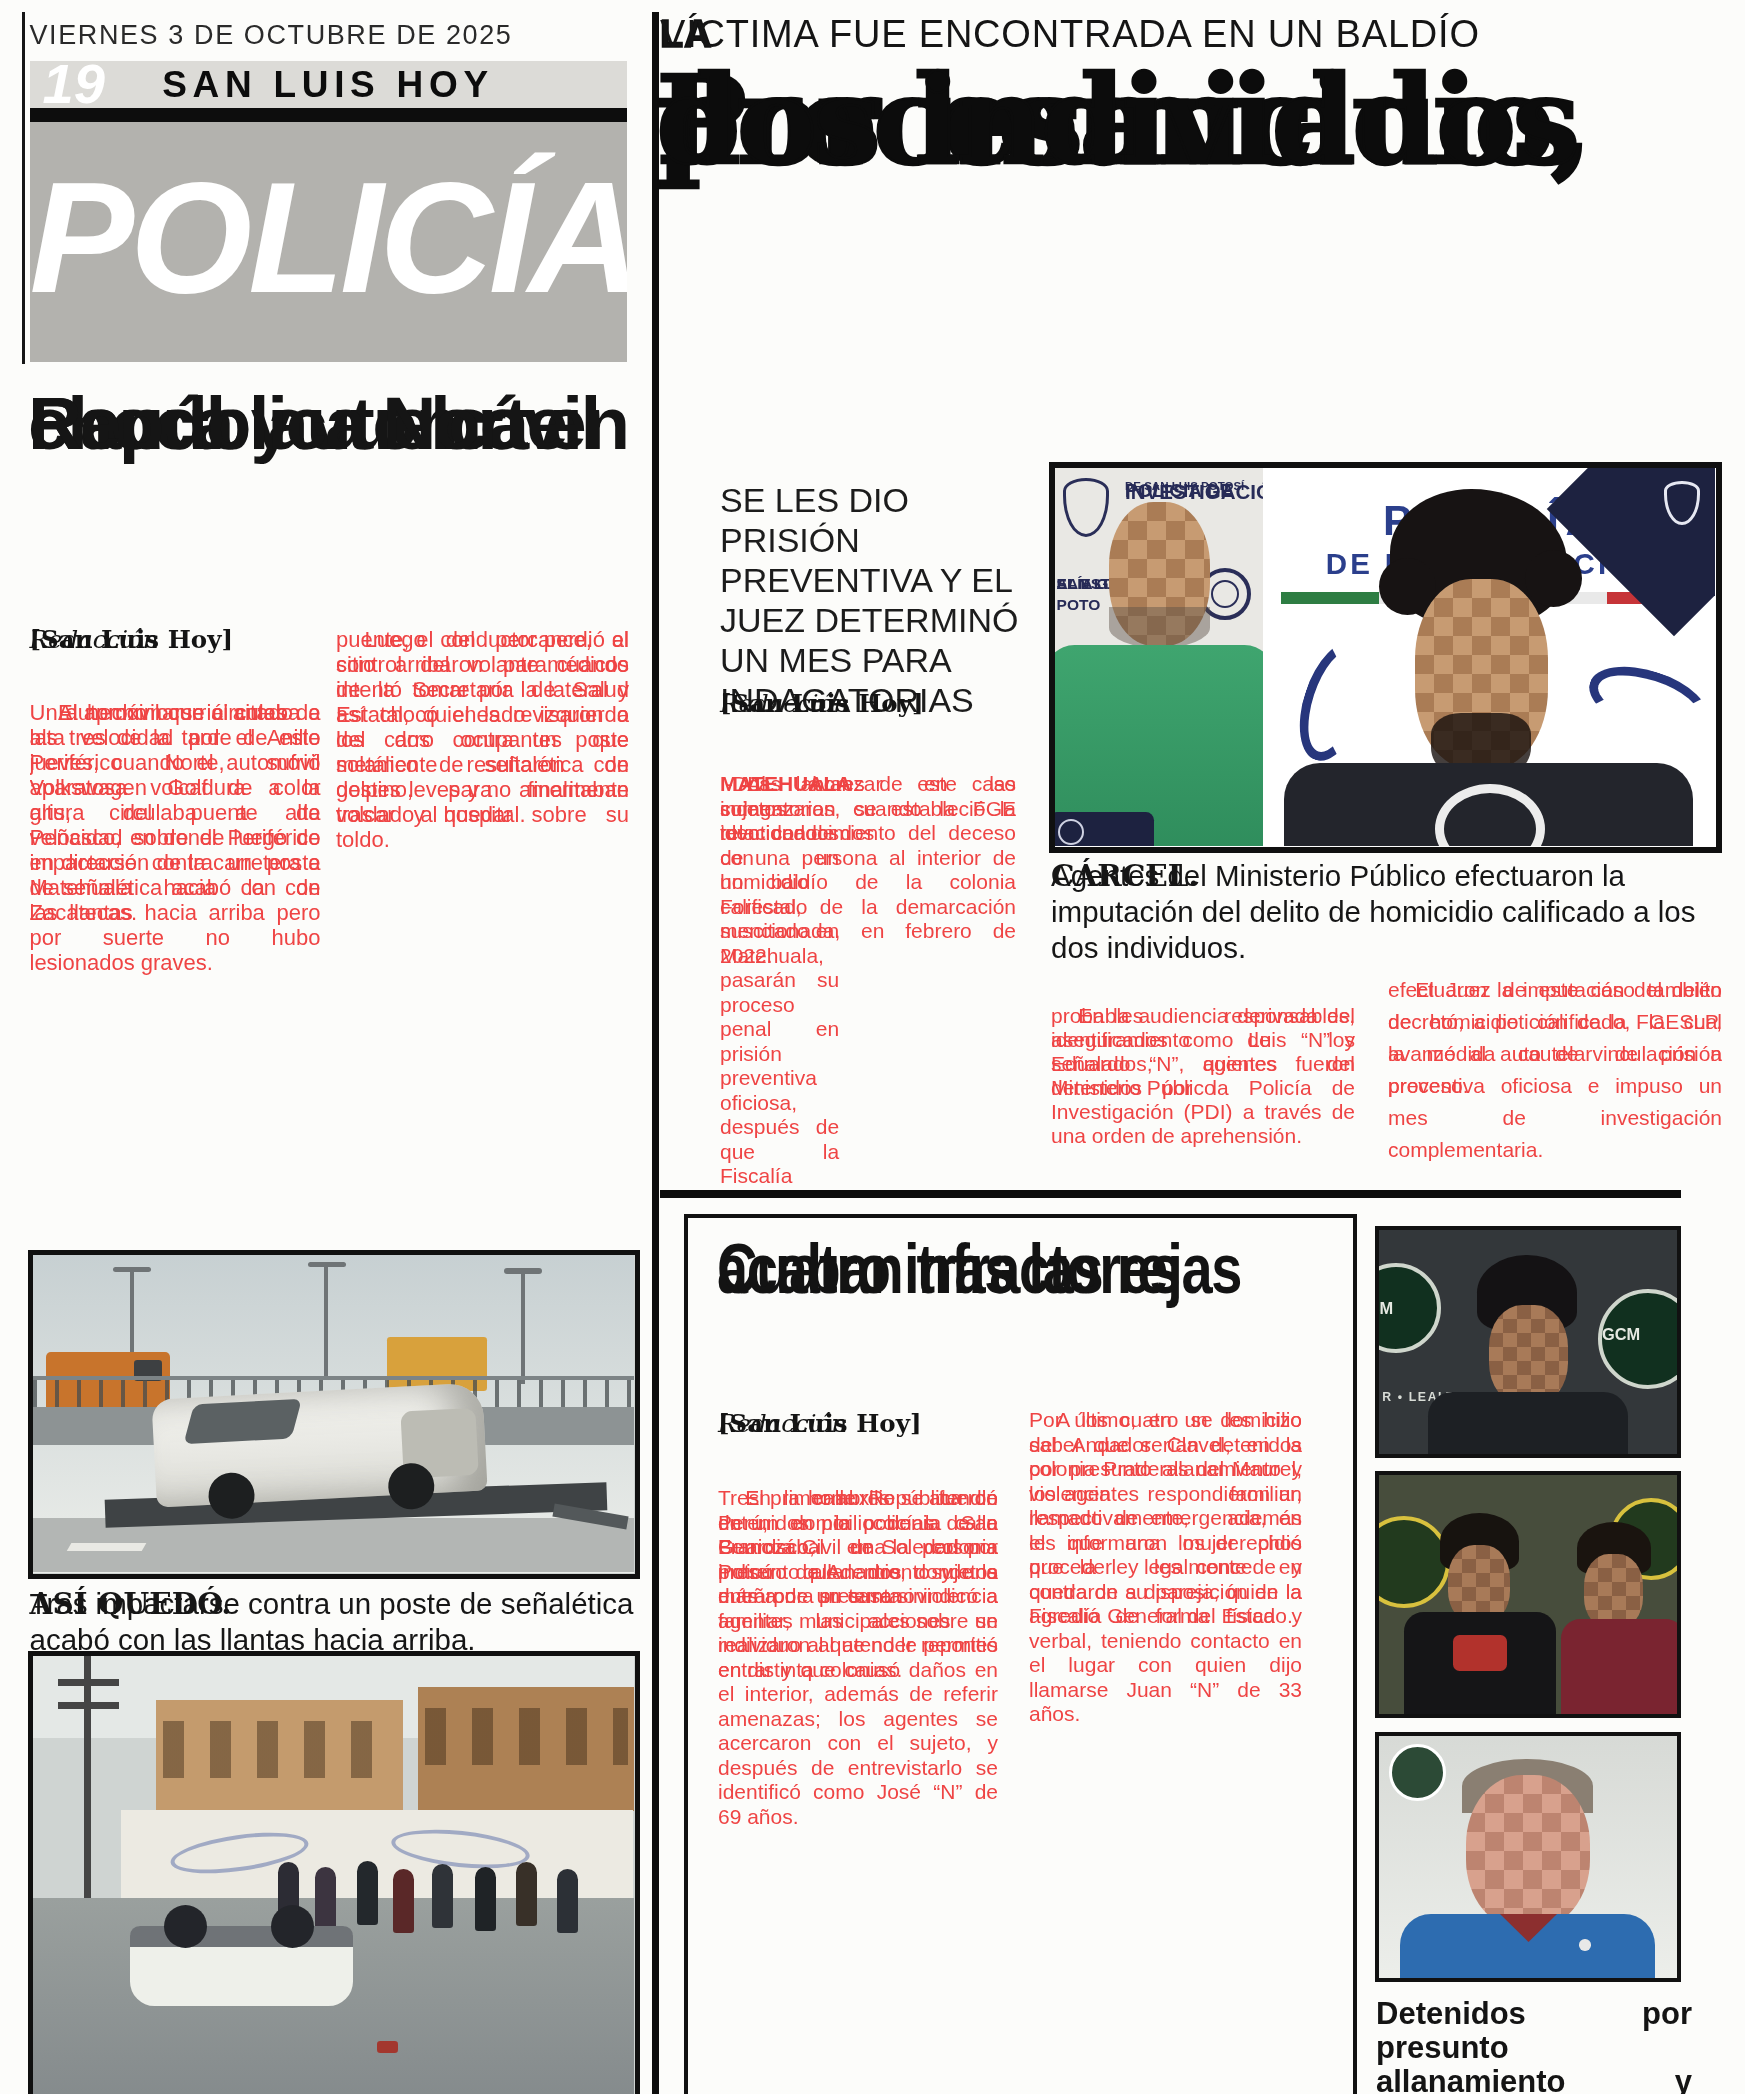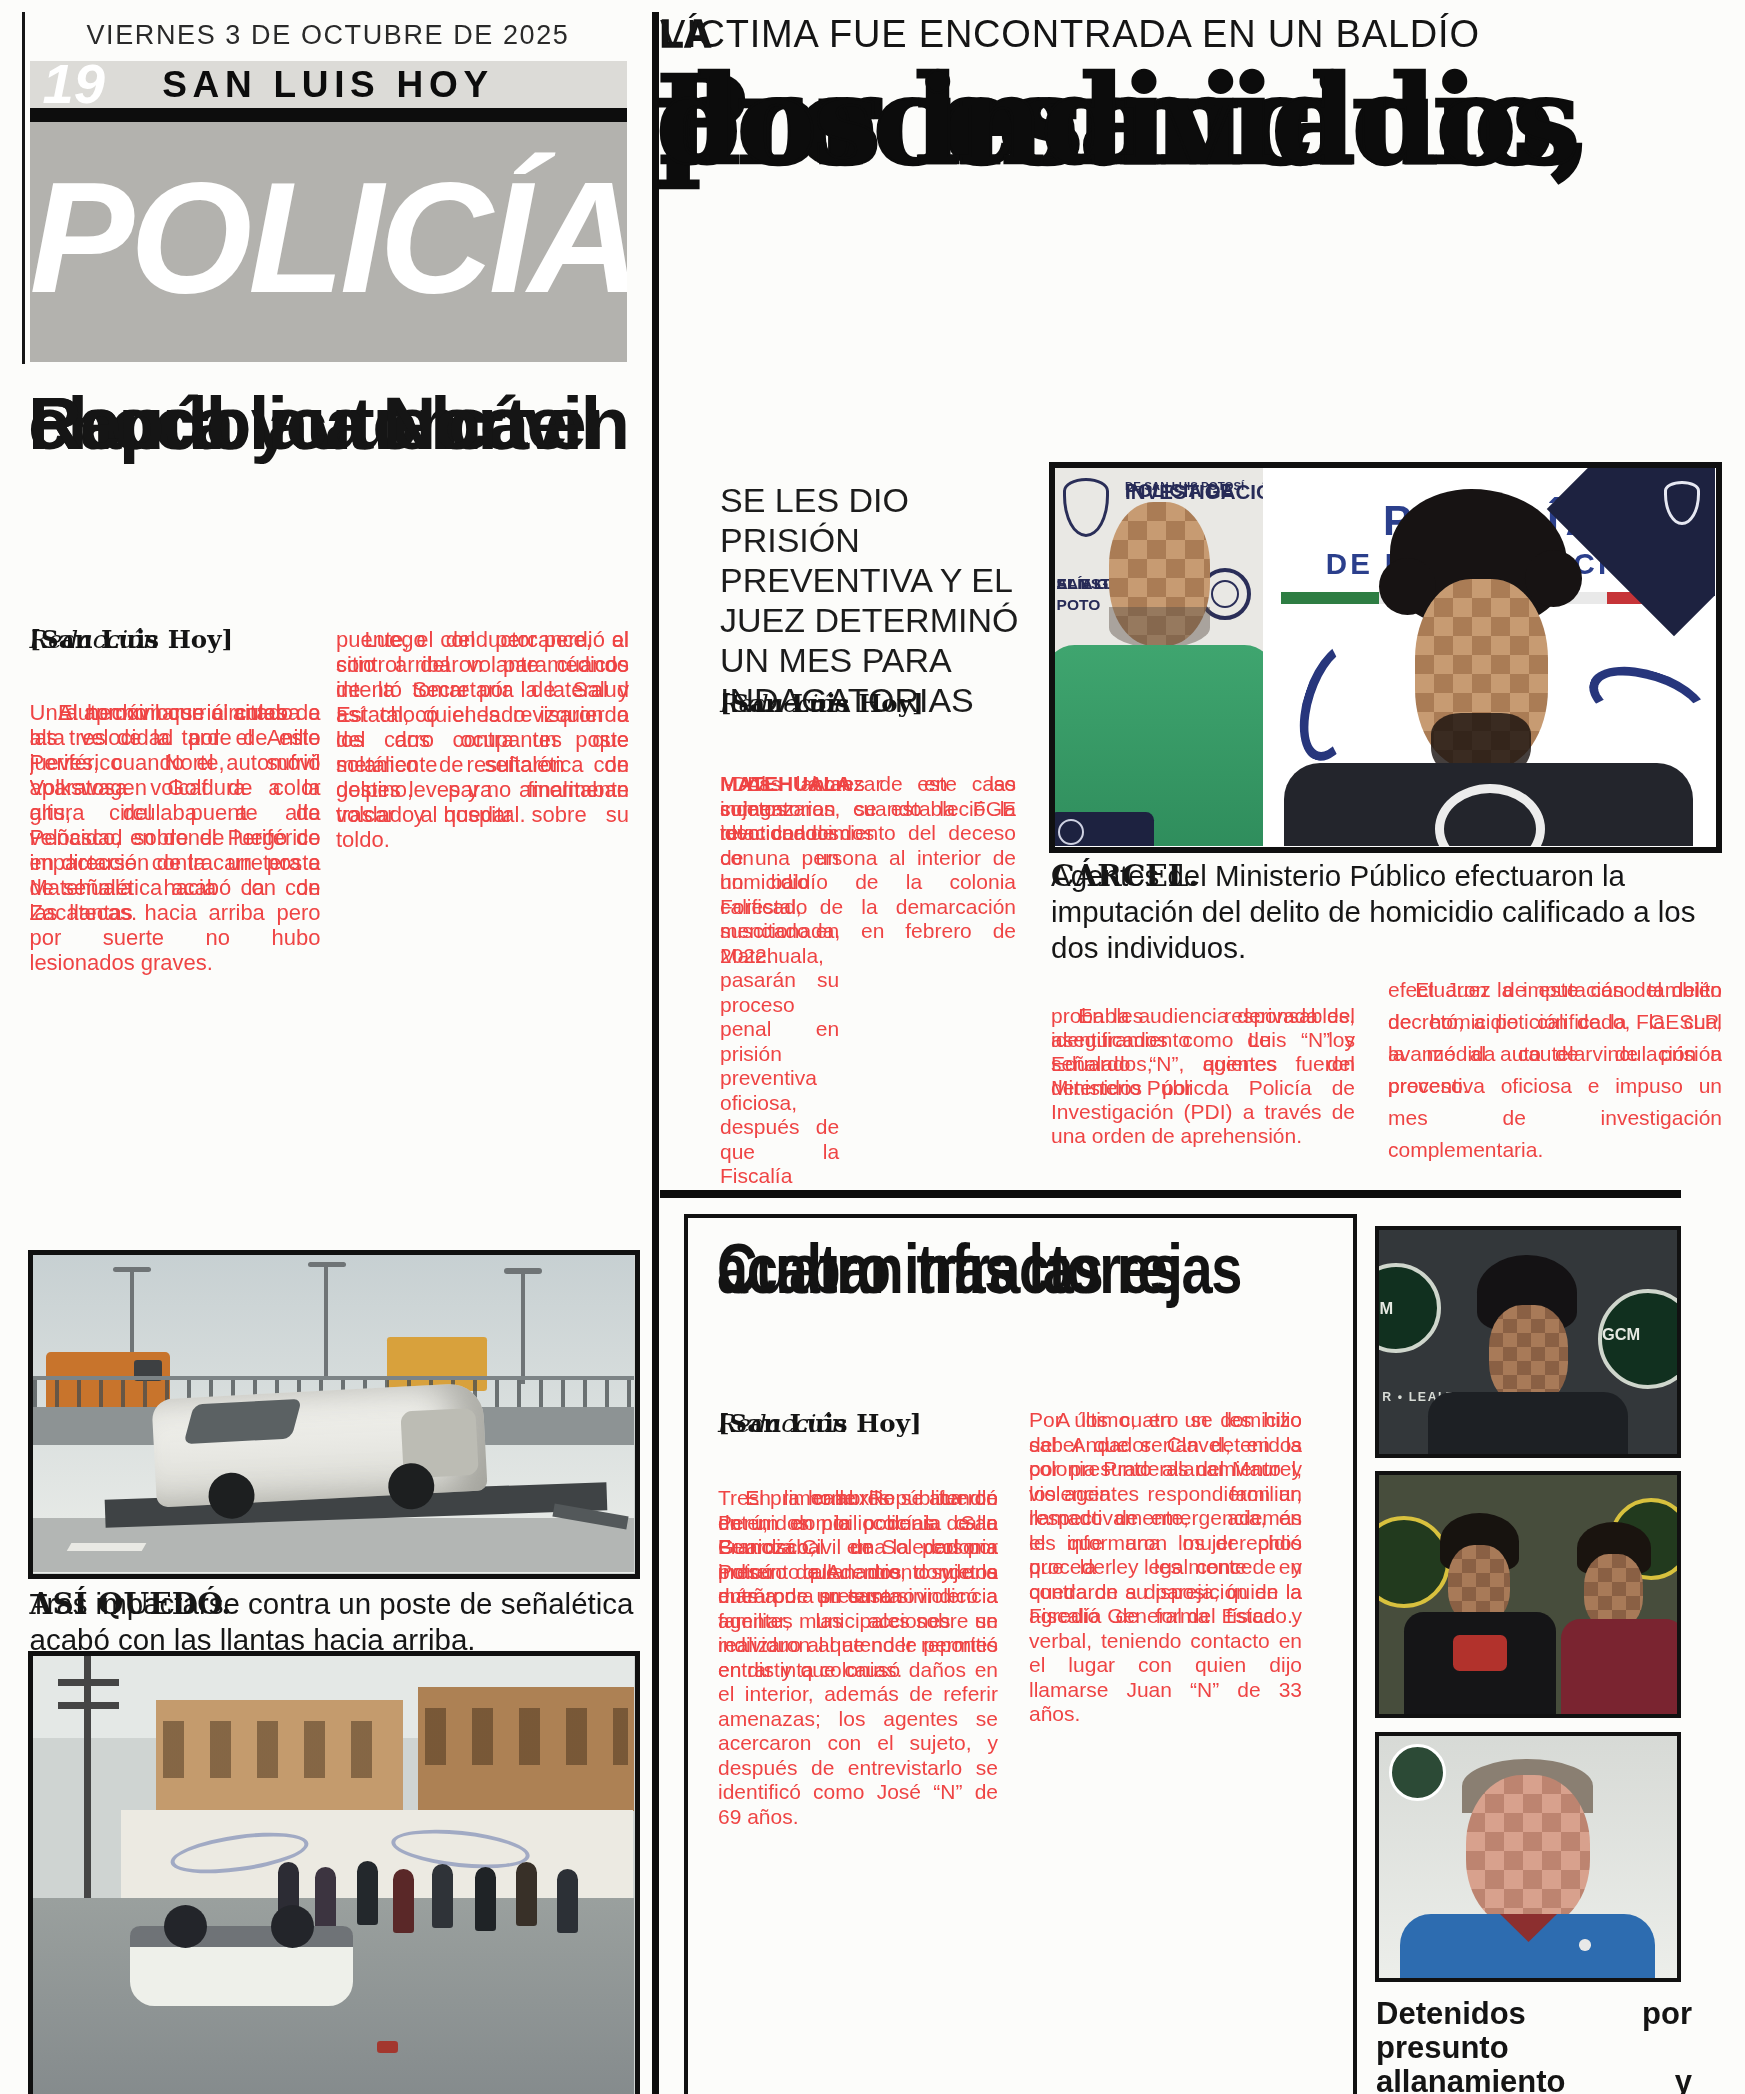--- a/index.html
+++ b/index.html
@@ -2,21 +2,21 @@
 <html style="font-size:13px"><head>
 <meta charset="utf-8">
 <style>
   html,body{margin:0;padding:0;background:#888;}
   #page{position:relative;width:1745px;height:2095px;background:#fcfcfa;overflow:hidden;
         font-family:"Liberation Sans",sans-serif;color:#111;}
   #page *{position:absolute;box-sizing:border-box;}
 
   
   .left-rule{left:22px;top:11.5px;width:3.3px;height:352px;background:#161616;}
-  .date{left:29.5px;top:19.6px;width:597px;text-align:center;font-size:27px;letter-spacing:1.6px;color:#2a2a2a;}
+  .date{left:29.5px;top:19.6px;width:597px;font-size:27px;letter-spacing:1.6px;color:#2a2a2a;}
   .mast-bar{left:29.5px;top:61px;width:597px;height:47px;background:#dcdbd7;}
   .pagenum{left:13px;top:-9.8px;font-style:italic;font-weight:700;font-size:56px;color:#fff;}
   .mast-title{left:0;top:0;width:597px;text-align:center;line-height:47px;font-weight:700;font-size:37px;letter-spacing:5.7px;color:#0c0c0c;}
   .black-bar{left:29.5px;top:108px;width:597px;height:14px;background:#0d0d0d;}
   .section-box{left:29.5px;top:122px;width:597px;height:240px;background:#b3b2ae;overflow:hidden;}
   .section-box span{position:static;display:block;text-align:center;font-style:italic;font-weight:700;
         font-size:157px;line-height:231px;color:#fff;letter-spacing:-4.1px;}
   .vdivider{left:652px;top:11.5px;width:7.4px;height:2083px;background:#0d0d0d;}
 
   

